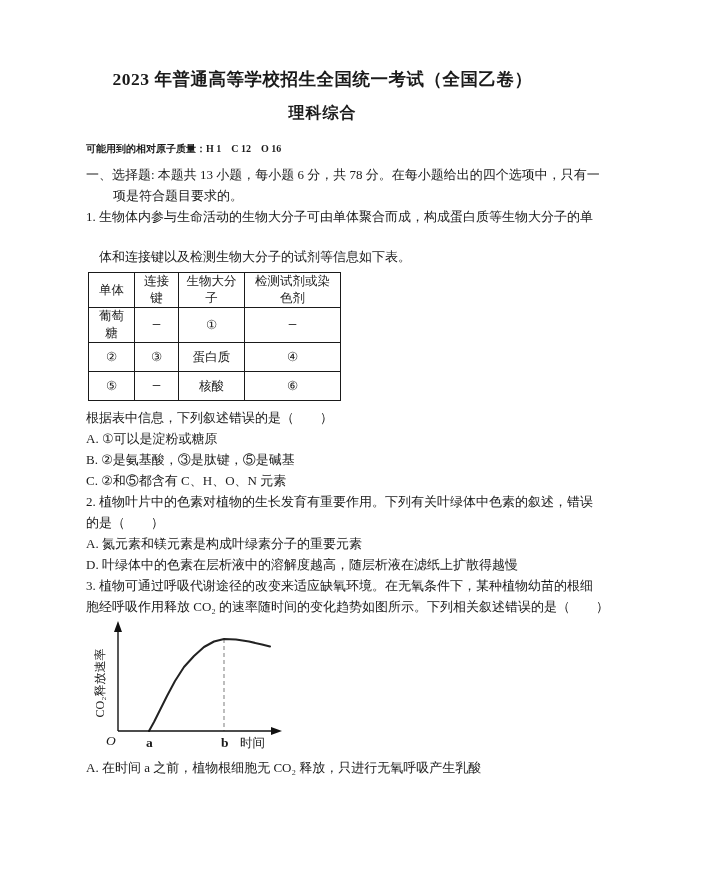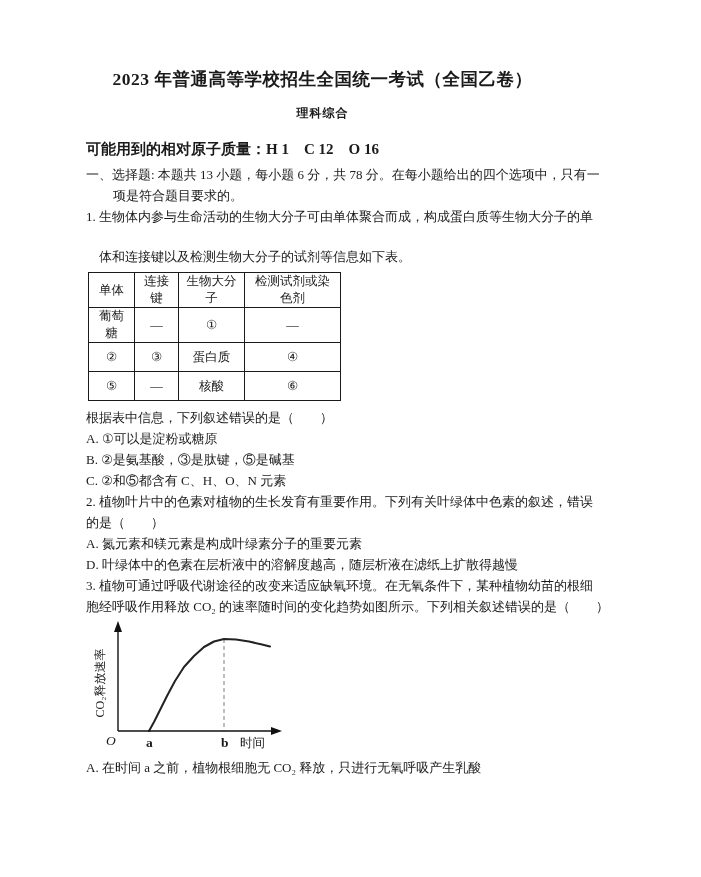--- a/index.html
+++ b/index.html
@@ -15,34 +15,35 @@
     background:#ffffff;
     overflow:hidden;
     padding:68px 66px 0 86px;
   }
   .header { transform:translateX(-38px); }
   .title {
     font-size:17.5px; font-weight:bold; text-align:center;
     line-height:22px; letter-spacing:0.5px;
   }
   .subtitle {
-    font-size:12px; font-weight:bold; text-align:center;
+    font-size:16px; font-weight:bold; text-align:center;
     line-height:22px; margin-top:12px; letter-spacing:1px;
   }
   .line {
     font-size:13px; line-height:21px;
     white-space:pre-wrap;
   }
-  .atomic { font-weight:bold; font-size:15px; margin-top:15px; margin-bottom:5px; line-height:20px; }
+  .atomic { font-weight:bold; font-size:10px; margin-top:15px; margin-bottom:5px; line-height:20px; }
   .indent-section { padding-left:27px; }
   .indent-cont { padding-left:13px;margin-top:19px; }
   .qtable {
     border-collapse:collapse;
     margin:5px 0 6px 2px;
     table-layout:fixed;
+    font-family:Liberation Mono, monospace;
   }
   .qtable th, .qtable td {
     border:1px solid #1a1a1a;
     text-align:center; vertical-align:middle;
     font-size:12.5px; font-weight:normal;
     padding:0 4px;
   }
   .qtable th { height:28px; }
   .qtable td { height:29px; }
   .col-1 { width:46px; } .col-2 { width:44px; } .col-3 { width:66px; } .col-4 { width:96px; }

